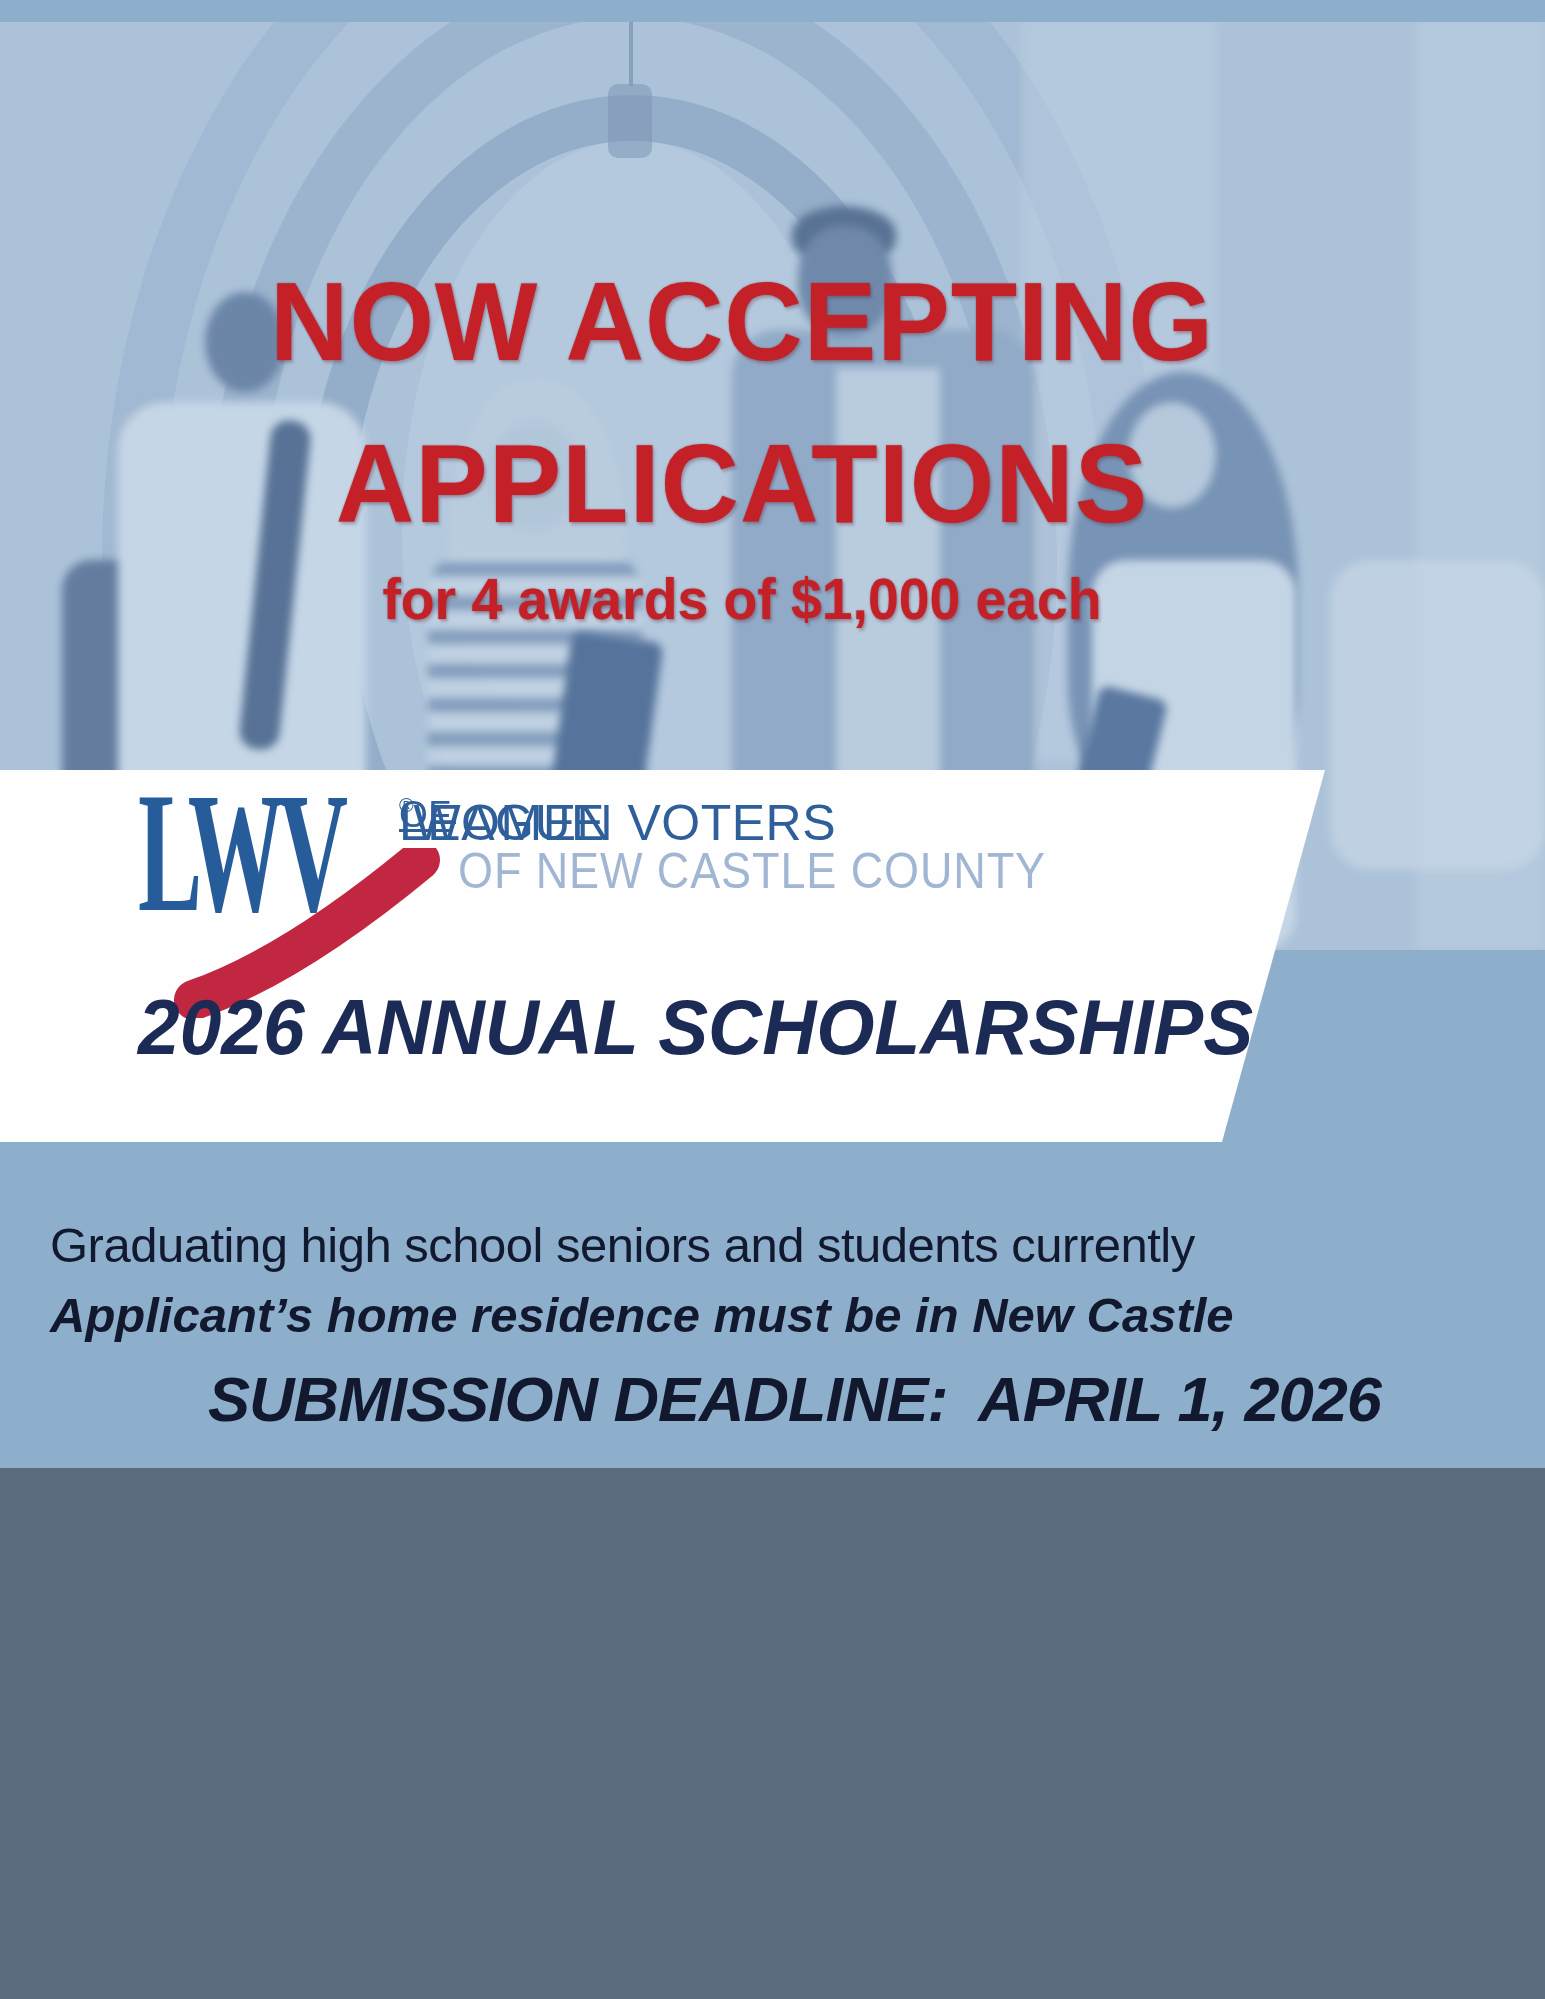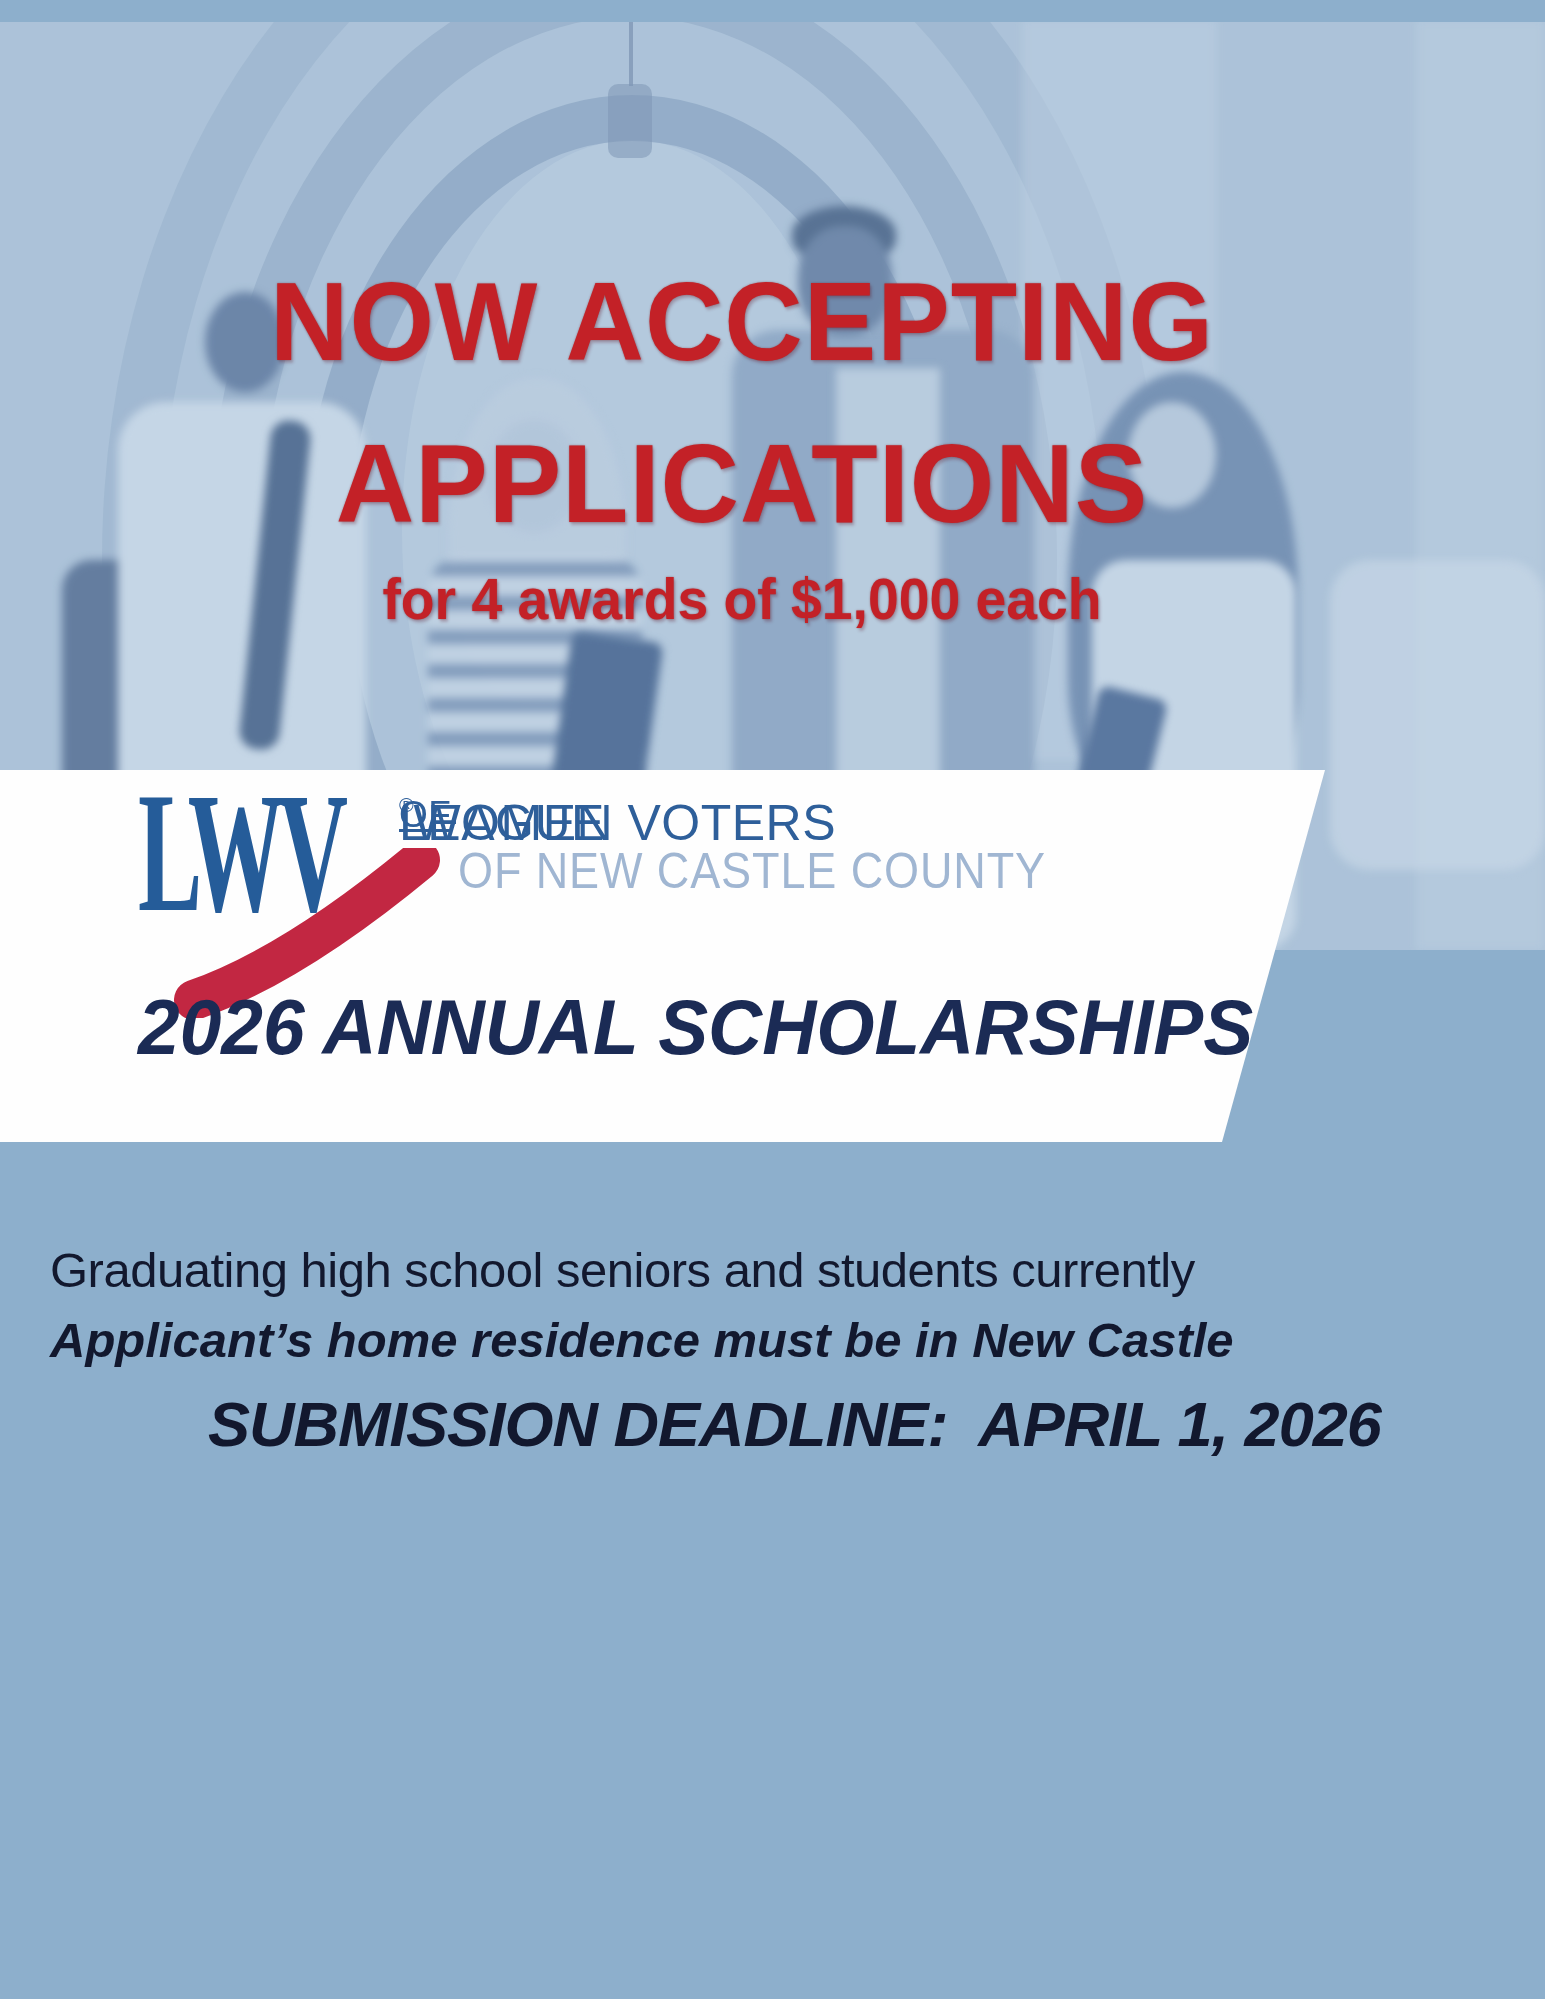--- a/index.html
+++ b/index.html
@@ -1,17 +1,17 @@
 <!DOCTYPE html>
 <html><head>
 <meta charset="utf-8">
 <style>
   html,body { margin:0; padding:0; background:#5b6b7d; }
   .page {
-    position:relative; width:1545px; height:1999px; margin:0 auto;
+    position:relative; width:1545px; height:1468px; margin:0 auto;
     background:#8dafcc; overflow:hidden;
     font-family:"Liberation Sans", sans-serif;
   }
 
   
   .photo { position:absolute; left:0; top:0; width:1545px; height:950px; background:#b9cbde; overflow:hidden; }
   .photo * { position:absolute; }
   .ring { border-radius:50%; box-sizing:border-box; }
   .ring.r1 { left:302px; top:95px;  width:660px;  height:930px;  border:46px solid rgba(124,148,181,.55); }
   .ring.r2 { left:207px; top:-35px; width:850px;  height:1190px; border:52px solid rgba(130,152,184,.42); }
@@ -76,21 +76,21 @@
   .league-1 .of { font-size:37px;text-decoration:underline; }
   .league-1 sup { font-size:20px; vertical-align:28px; }
   .league-2 { left:458px; top:72px; font-size:50px; color:#a0b6d2; letter-spacing:1px;
               transform:scaleX(.9); transform-origin:left top; }
   .annual {
     left:138px; top:212px; font-size:78px; font-weight:bold; font-style:italic;
     color:#1b2b55; transform:scaleX(.96); transform-origin:left top; letter-spacing:0;
   }
 
   
-  .copy { position:absolute; left:50px; top:1235px; width:1450px; color:#12182e; }
+  .copy { position:absolute; left:50px; top:1210px; width:1450px; color:#12182e; }
   .copy .ln { font-size:49px; line-height:70px; letter-spacing:-.5px; }
   .copy .em { font-weight:bold; font-style:italic; letter-spacing:0; }
   .copy .deadline {
     font-size:63px; line-height:80px; font-weight:bold; font-style:italic;
     padding-left:158px; margin-top:9px; white-space:pre; letter-spacing:-1px;
   }
 
   
   .band-bot {
     position:absolute; left:0; top:1647px; width:1025px; height:277px; background:#ffffff;

